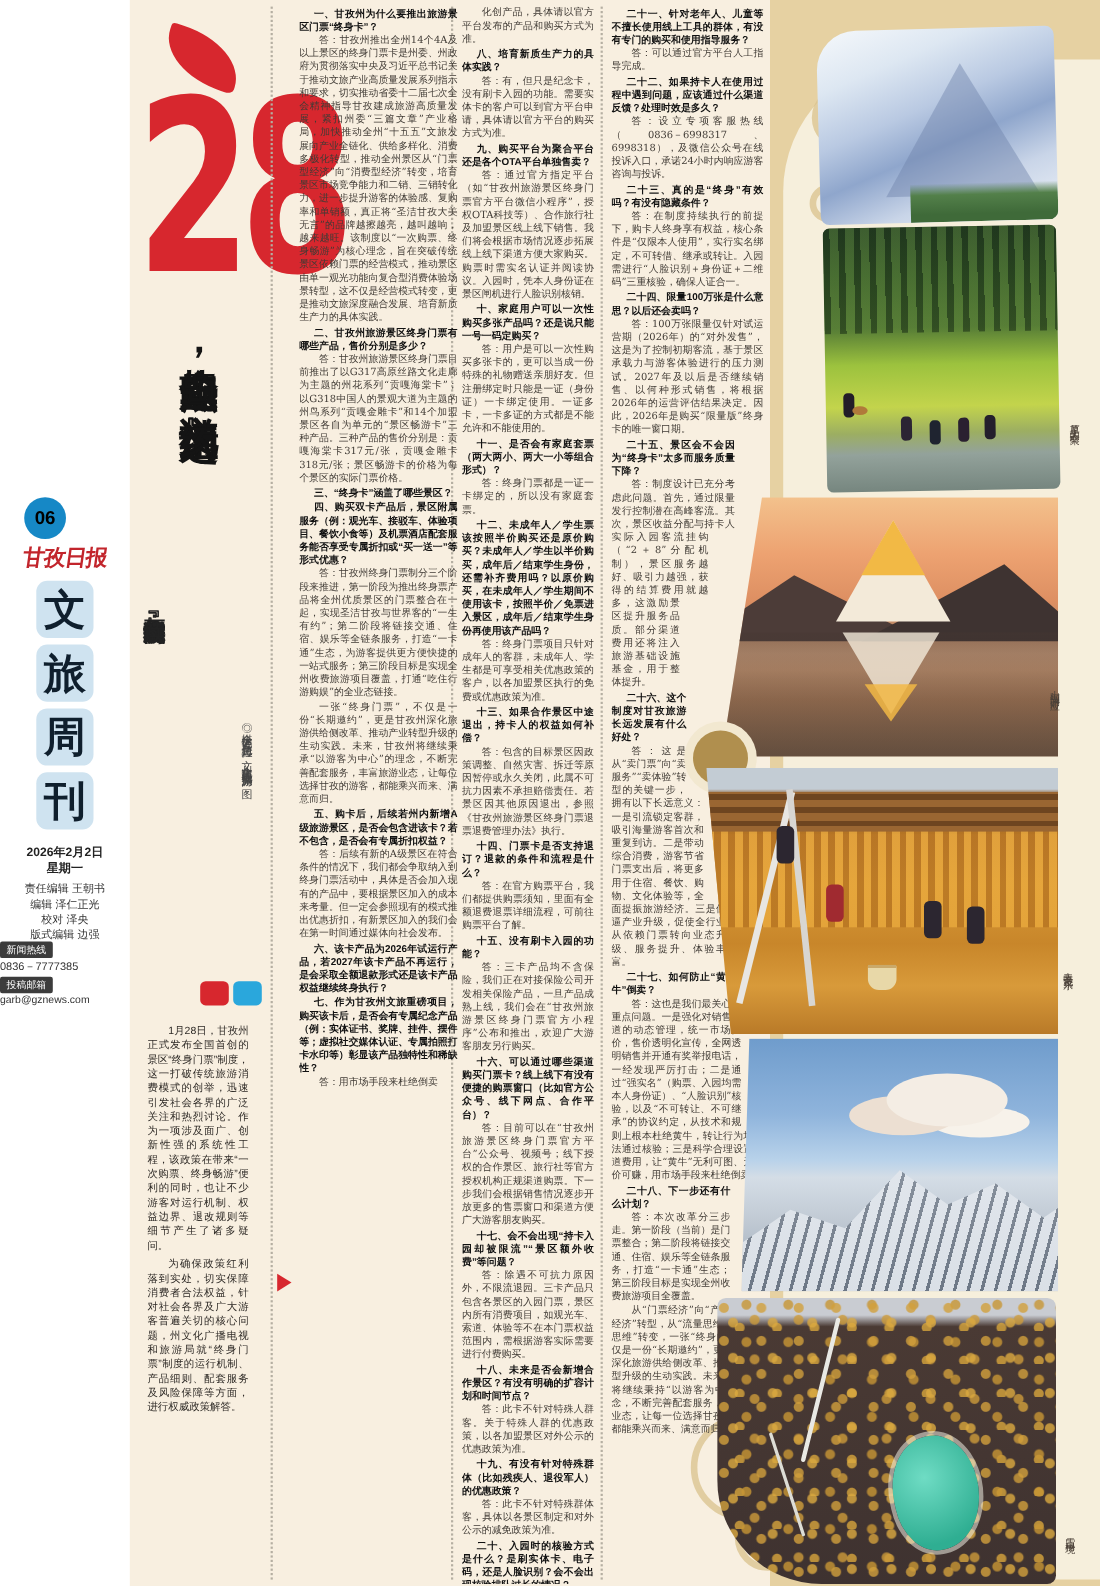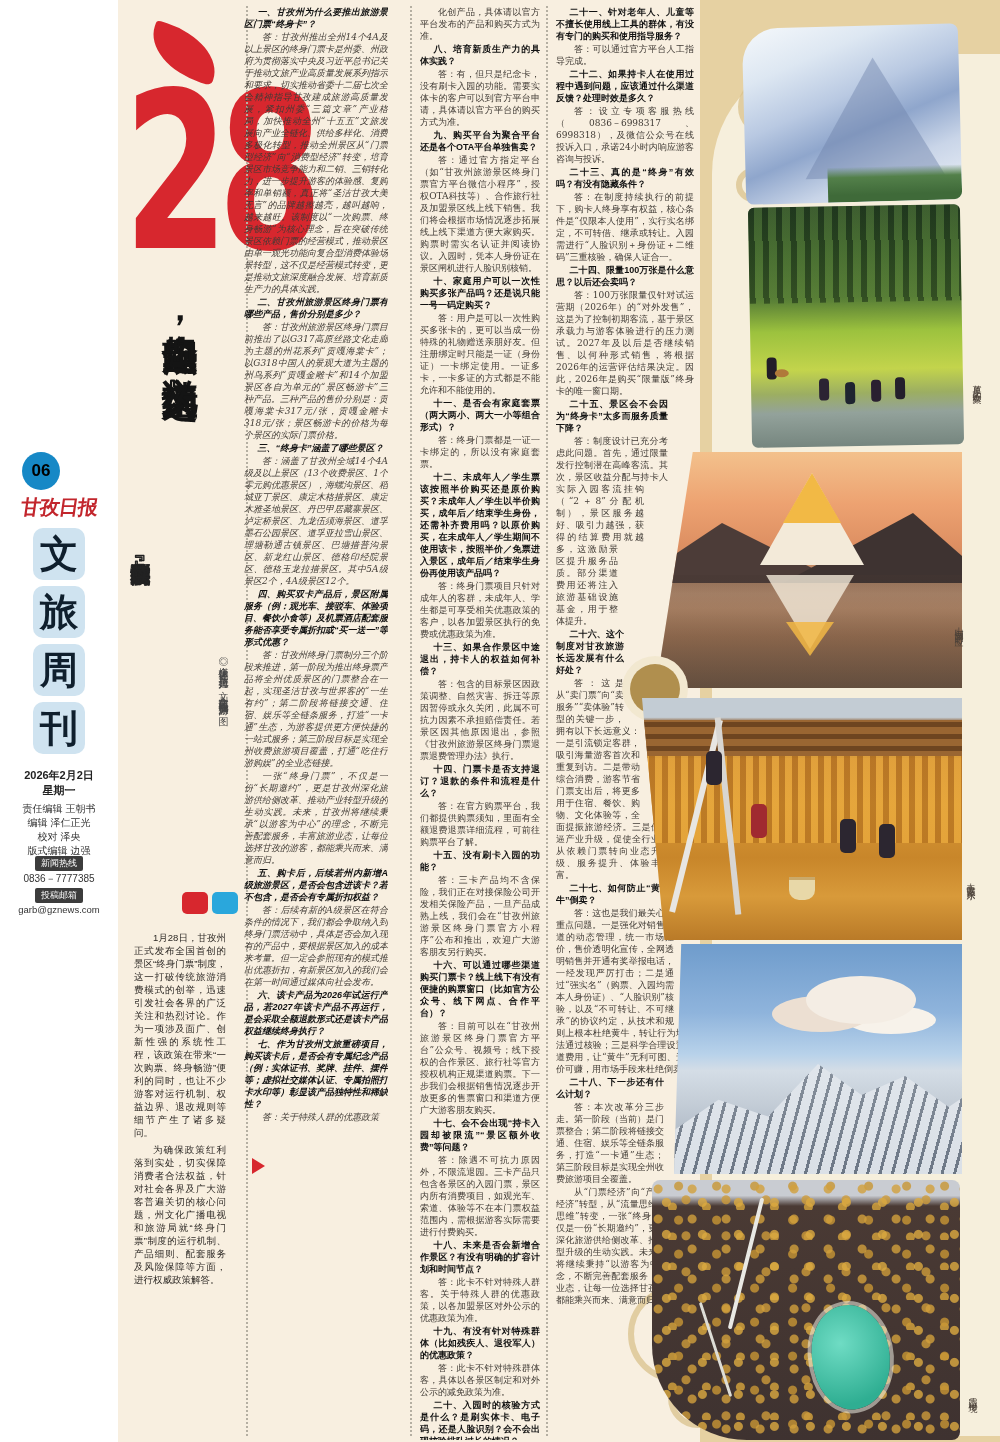--- a/index.html
+++ b/index.html
@@ -11,21 +11,21 @@
   .page-badge{position:absolute;left:22px;top:452px;width:38px;height:38px;border-radius:50%;
     background:#1688c6;color:#000000;font-weight:bold;font-size:17px;line-height:38px;text-align:center;}
   .paper-logo{position:absolute;left:0;top:494px;width:118px;text-align:center;color:#c2252c;
     font-family:"DejaVu Serif",serif;font-weight:900;font-size:20px;transform:skewX(-8deg);letter-spacing:-1px;}
   .section-boxes{position:absolute;left:0;top:528px;width:118px;display:flex;flex-direction:column;align-items:center;gap:6px;}
   .section-box{width:52px;height:52px;border-radius:10px;background:#cfe3f0;color:#0f1f2d;
     font-family:"DejaVu Serif",serif;font-weight:900;font-size:38px;line-height:52px;text-align:center;}
   .rail-date{position:absolute;left:0;top:768px;width:118px;text-align:center;font-size:11px;color:#222;line-height:15px;font-weight:bold;}
   .rail-staff{position:absolute;left:0;top:802px;width:118px;text-align:center;font-size:10px;color:#333;line-height:14px;}
   .rail-badge{display:inline-block;background:#3c3c3c;color:#fff;font-size:9px;padding:1px 6px;border-radius:2px;}
-  .rail-contact{position:absolute;left:0;width:118px;text-align:center;font-size:10px;color:#333;}
+  .rail-contact{position:absolute;left:0;width:118px;text-align:left;font-size:10px;color:#333;}
 
   
   .swoosh{position:absolute;left:148px;top:30px;width:72px;height:46px;background:#d7272e;
     border-radius:6% 85% 10% 85%;transform:rotate(18deg);}
   .big28{position:absolute;left:124px;top:46px;width:116px;text-align:center;color:#d7272e;
     font-weight:900;font-size:150px;letter-spacing:-10px;transform:scaleY(1.45);transform-origin:top center;
     font-family:"DejaVu Sans",sans-serif;}
   .vert{writing-mode:vertical-rl;}
   .main-title{position:absolute;left:156px;top:306px;height:580px;font-size:36px;font-weight:900;color:#141414;
     letter-spacing:1px;font-family:"DejaVu Serif",serif;}
@@ -187,35 +187,34 @@
 
   <div class="intro">
     <p>1月28日，甘孜州正式发布全国首创的景区“终身门票”制度，这一打破传统旅游消费模式的创举，迅速引发社会各界的广泛关注和热烈讨论。作为一项涉及面广、创新性强的系统性工程，该政策在带来“一次购票、终身畅游”便利的同时，也让不少游客对运行机制、权益边界、退改规则等细节产生了诸多疑问。</p>
     <p>为确保政策红利落到实处，切实保障消费者合法权益，针对社会各界及广大游客普遍关切的核心问题，州文化广播电视和旅游局就“终身门票”制度的运行机制、产品细则、配套服务及风险保障等方面，进行权威政策解答。</p>
   </div>
 
   <div class="dotsep" style="left:246px;"></div>
   <div class="dotsep" style="left:410px;"></div>
   <div class="dotsep" style="left:546px;"></div>
 
-  <div class="qacol" style="left:244px;width:144px;font-style:italic;">
+  <div class="qacol" style="left:272px;width:144px;">
       <p class="q">一、甘孜州为什么要推出旅游景区门票“终身卡”？</p>
       <p class="a">答：甘孜州推出全州14个4A及以上景区的终身门票卡是州委、州政府为贯彻落实中央及习近平总书记关于推动文旅产业高质量发展系列指示和要求，切实推动省委十二届七次全会精神指导甘孜建成旅游高质量发展，紧扣州委“三篇文章”产业格局，加快推动全州“十五五”文旅发展向产业全链化、供给多样化、消费多极化转型，推动全州景区从“门票型经济”向“消费型经济”转变，培育景区市场竞争能力和二销、三销转化力，进一步提升游客的体验感、复购率和单销额，真正将“圣洁甘孜大美无言”的品牌越擦越亮，越叫越响，越来越旺。该制度以“一次购票、终身畅游”为核心理念，旨在突破传统景区依赖门票的经营模式，推动景区由单一观光功能向复合型消费体验场景转型，这不仅是经营模式转变，更是推动文旅深度融合发展、培育新质生产力的具体实践。</p>
       <p class="q">二、甘孜州旅游景区终身门票有哪些产品，售价分别是多少？</p>
       <p class="a">答：甘孜州旅游景区终身门票目前推出了以G317高原丝路文化走廊为主题的州花系列“贡嘎海棠卡”；以G318中国人的景观大道为主题的州鸟系列“贡嘎金雕卡”和14个加盟景区各自为单元的“景区畅游卡”三种产品。三种产品的售价分别是：贡嘎海棠卡317元/张，贡嘎金雕卡318元/张；景区畅游卡的价格为每个景区的实际门票价格。</p>
       <p class="q">三、“终身卡”涵盖了哪些景区？</p>
-      <p class="a">答：涵盖了甘孜州全域14个4A级及以上景区（13个收费景区、1个零元购优惠景区），海螺沟景区、稻城亚丁景区、康定木格措景区、康定木雅圣地景区、丹巴甲居藏寨景区、泸定桥景区、九龙伍须海景区、道孚墨石公园景区、道孚亚拉雪山景区、理塘勒通古镇景区、巴塘措普沟景区、新龙红山景区、德格印经院景区、德格玉龙拉措景区。其中5A级景区2个，4A级景区12个。</p>
       <p class="q">四、购买双卡产品后，景区附属服务（例：观光车、接驳车、体验项目、餐饮小食等）及机票酒店配套服务能否享受专属折扣或“买一送一”等形式优惠？</p>
       <p class="a">答：甘孜州终身门票制分三个阶段来推进，第一阶段为推出终身票产品将全州优质景区的门票整合在一起，实现圣洁甘孜与世界客的“一生有约”；第二阶段将链接交通、住宿、娱乐等全链条服务，打造“一卡通”生态，为游客提供更方便快捷的一站式服务；第三阶段目标是实现全州收费旅游项目覆盖，打通“吃住行游购娱”的全业态链接。</p>
       <p class="a">一张“终身门票”，不仅是一份“长期邀约”，更是甘孜州深化旅游供给侧改革、推动产业转型升级的生动实践。未来，甘孜州将继续秉承“以游客为中心”的理念，不断完善配套服务，丰富旅游业态，让每位选择甘孜的游客，都能乘兴而来、满意而归。</p>
       <p class="q">五、购卡后，后续若州内新增A级旅游景区，是否会包含进该卡？若不包含，是否会有专属折扣权益？</p>
       <p class="a">答：后续有新的A级景区在符合条件的情况下，我们都会争取纳入到终身门票活动中，具体是否会加入现有的产品中，要根据景区加入的成本来考量。但一定会参照现有的模式推出优惠折扣，有新景区加入的我们会在第一时间通过媒体向社会发布。</p>
       <p class="q">六、该卡产品为2026年试运行产品，若2027年该卡产品不再运行，是会采取全额退款形式还是该卡产品权益继续终身执行？</p>
       <p class="q">七、作为甘孜州文旅重磅项目，购买该卡后，是否会有专属纪念产品（例：实体证书、奖牌、挂件、摆件等；虚拟社交媒体认证、专属拍照打卡水印等）彰显该产品独特性和稀缺性？</p>
-      <p class="a">答：关于特殊人群的优惠政策</p>
+      <p class="a">答：用市场手段来杜绝倒卖</p>
     </div>
   <div class="qacol" style="left:420px;width:120px;">
       <p class="a">化创产品，具体请以官方平台发布的产品和购买方式为准。</p>
       <p class="q">八、培育新质生产力的具体实践？</p>
       <p class="a">答：有，但只是纪念卡，没有刷卡入园的功能。需要实体卡的客户可以到官方平台申请，具体请以官方平台的购买方式为准。</p>
       <p class="q">九、购买平台为聚合平台还是各个OTA平台单独售卖？</p>
       <p class="a">答：通过官方指定平台（如“甘孜州旅游景区终身门票官方平台微信小程序”，授权OTA科技等）、合作旅行社及加盟景区线上线下销售。我们将会根据市场情况逐步拓展线上线下渠道方便大家购买。购票时需实名认证并阅读协议。入园时，凭本人身份证在景区闸机进行人脸识别核销。</p>
       <p class="q">十、家庭用户可以一次性购买多张产品吗？还是说只能一号一码定购买？</p>
       <p class="a">答：用户是可以一次性购买多张卡的，更可以当成一份特殊的礼物赠送亲朋好友。但注册绑定时只能是一证（身份证）一卡绑定使用。一证多卡，一卡多证的方式都是不能允许和不能使用的。</p>
       <p class="q">十一、是否会有家庭套票（两大两小、两大一小等组合形式）？</p>

